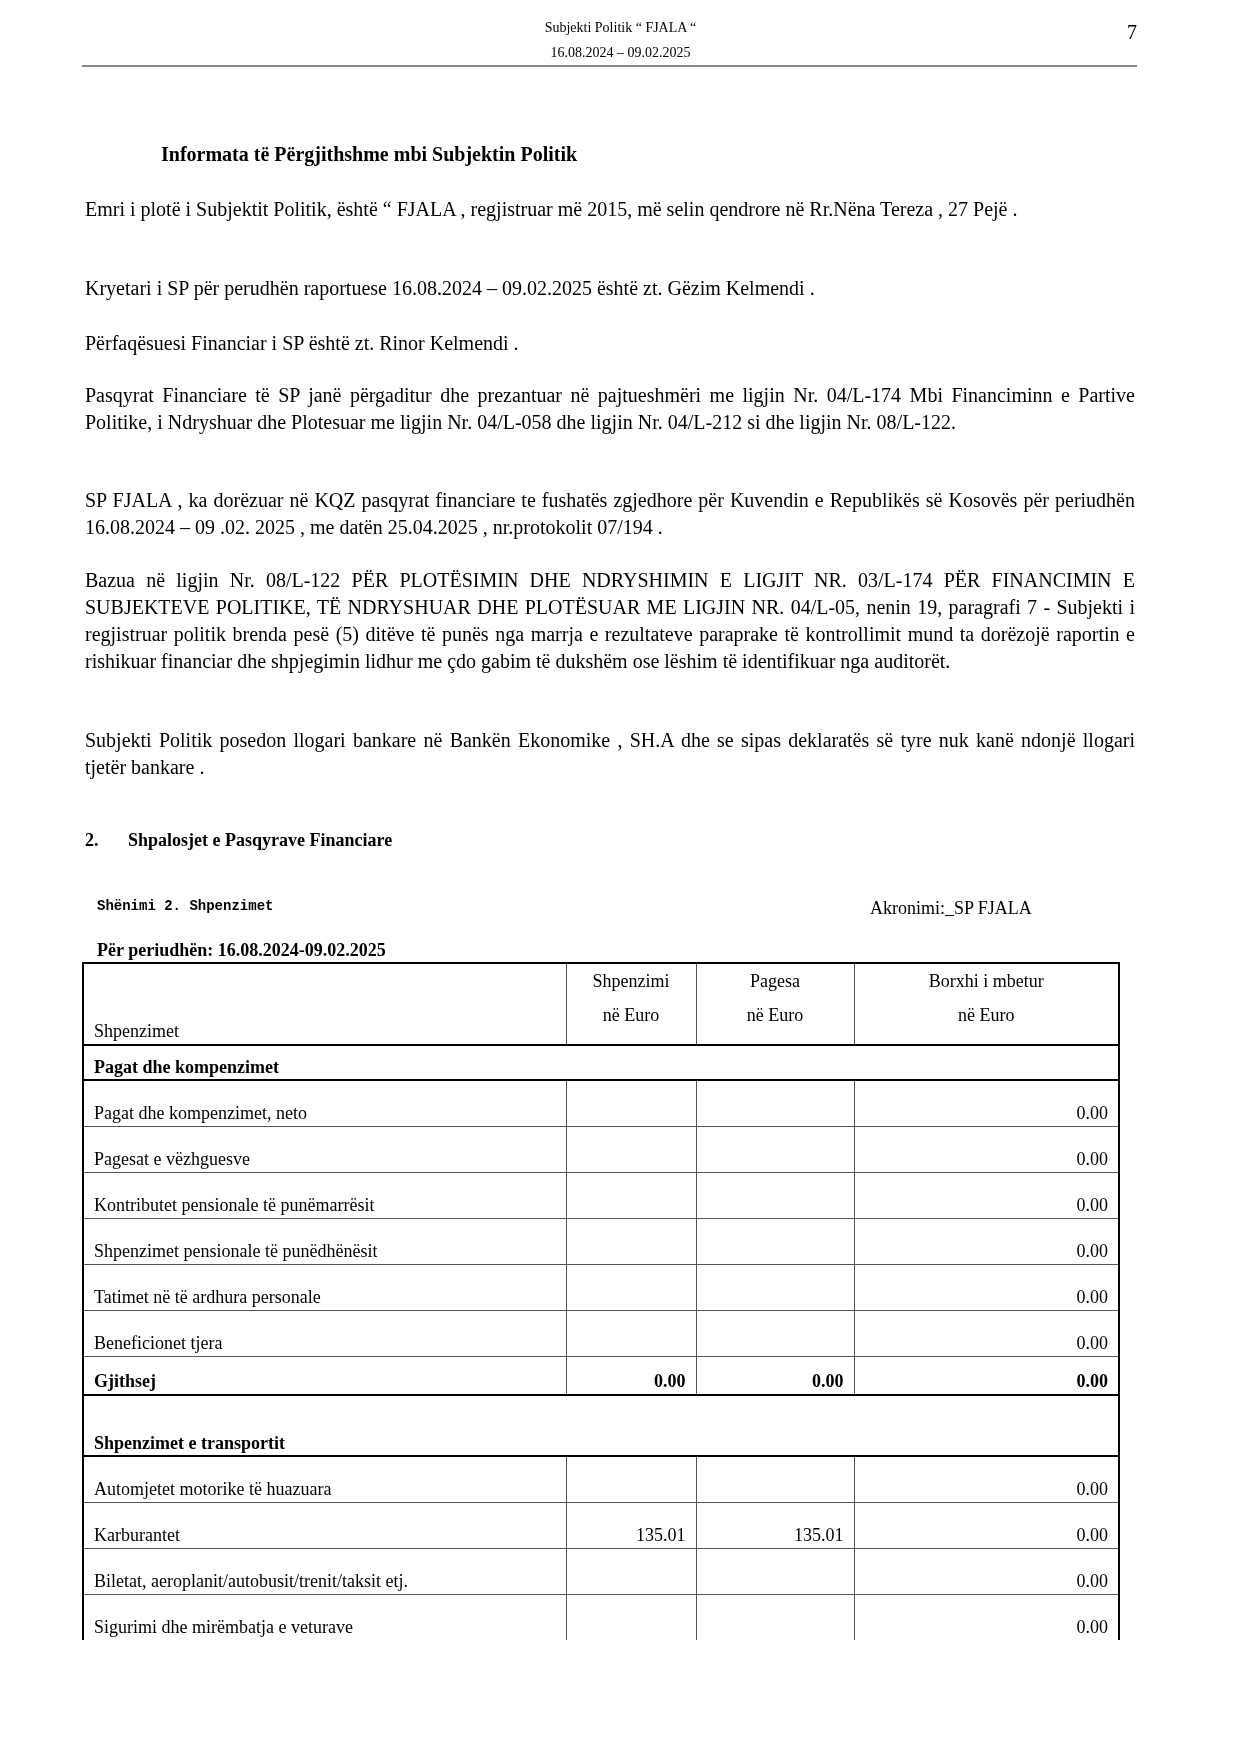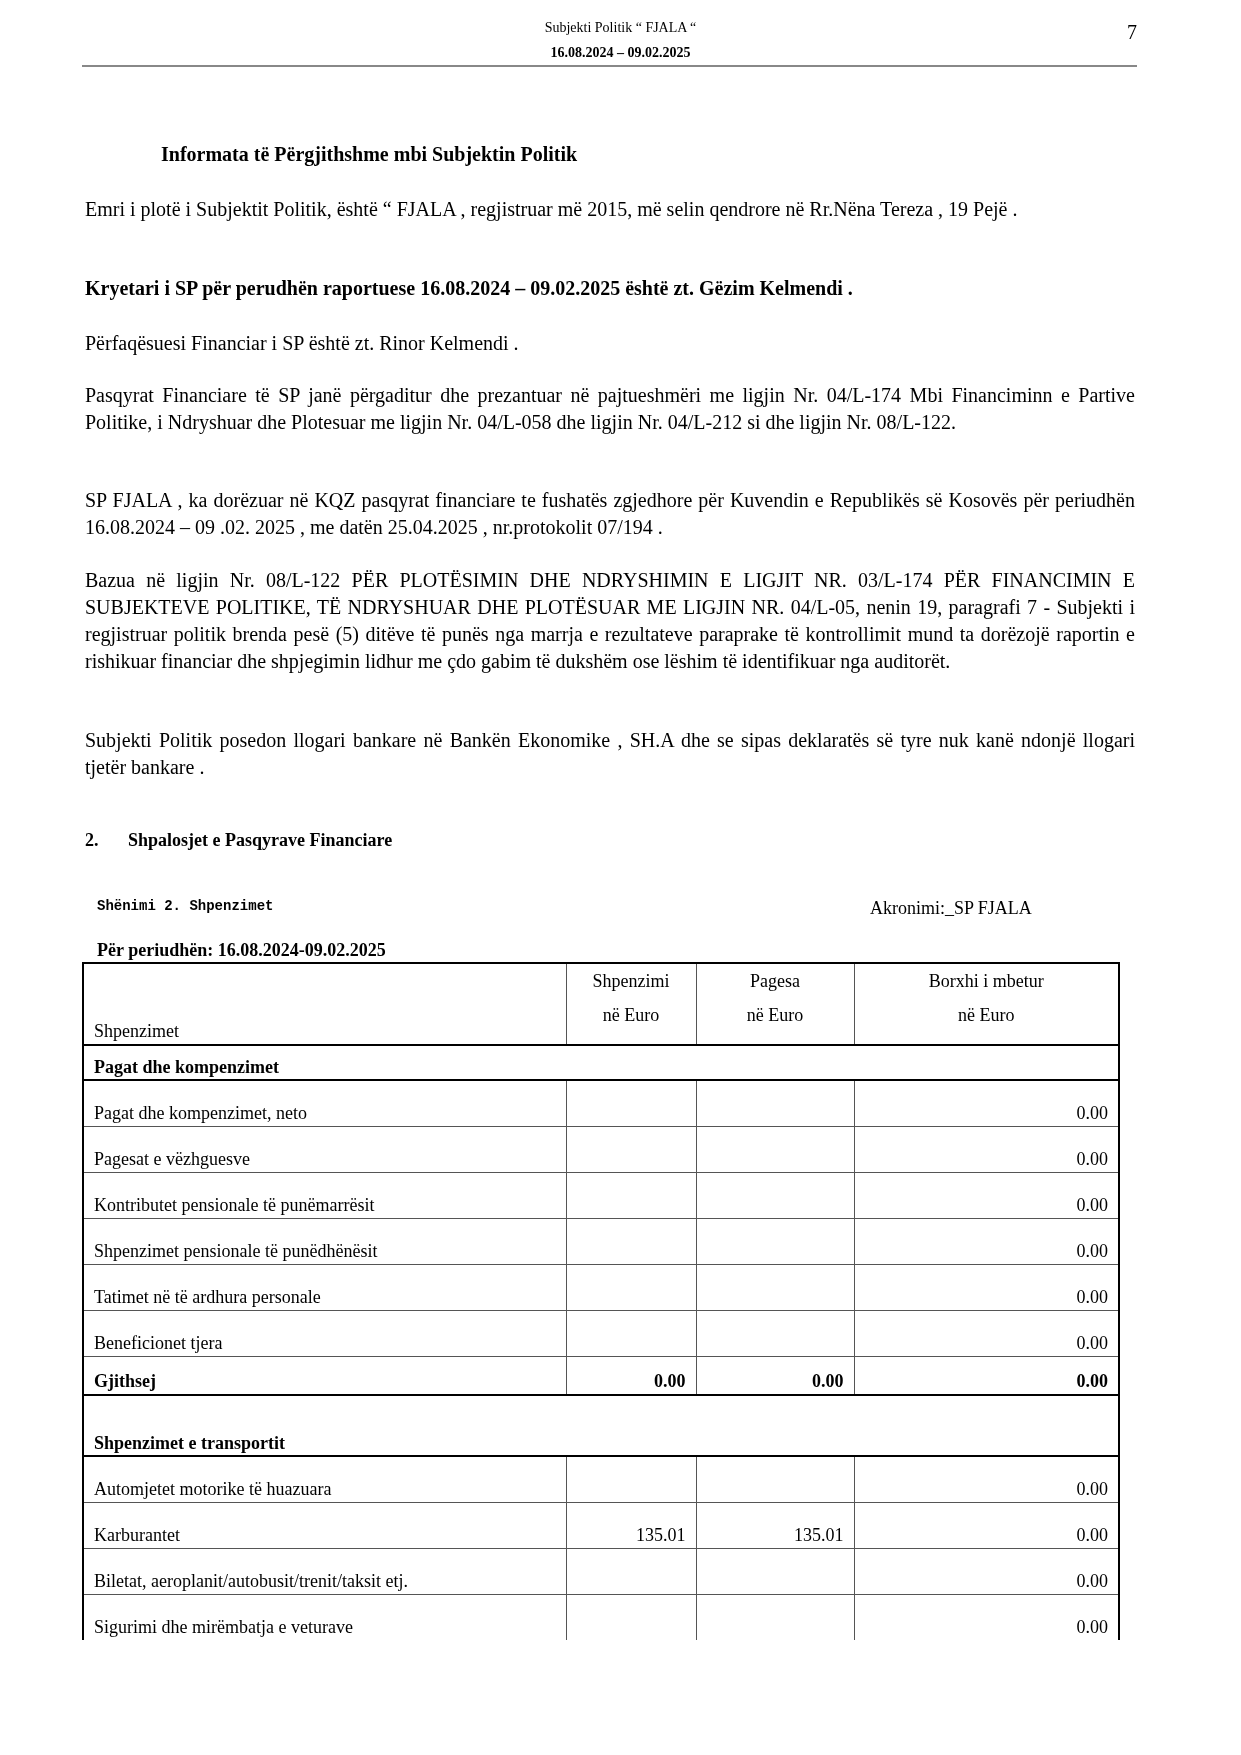--- a/index.html
+++ b/index.html
@@ -1,20 +1,20 @@
 <!DOCTYPE html>
 <html><head>
 <meta charset="utf-8">
 <style>
   html, body { margin: 0; padding: 0; background: #ffffff; }
   body { width: 1241px; height: 1755px; position: relative; overflow: hidden;
          font-family: "Liberation Serif", "DejaVu Serif", serif; color: #000; }
   .abs { position: absolute; }
   .hdr-title { left: 0; width: 1241px; top: 20px; text-align: center; font-size: 14px; }
-  .hdr-sub { left: 0; width: 1241px; top: 45px; text-align: center; font-size: 14px; font-weight: bold; }
+  .hdr-sub { left: 0; width: 1241px; top: 45px; text-align: center; font-size: 14px; font-weight: normal; }
   .page-num { left: 1127px; top: 21px; font-size: 20px; }
   .hdr-rule { left: 82px; top: 65px; width: 1055px; height: 2px; background: #888; }
   .heading { left: 161px; top: 143px; font-size: 20px; font-weight: bold; }
   .para { left: 85px; width: 1050px; font-size: 20px; line-height: 27px; text-align: justify; }
   .para.last-line-left { text-align-last: left; }
   .sec2 { left: 85px; top: 830px; font-size: 18px; font-weight: bold; }
   .sec2 .num { display: inline-block; width: 43px; }
   .note-title { left: 97px; top: 898px; font-size: 14px; font-weight: bold; font-family: Liberation Mono, monospace; }
   .acronym { left: 870px; top: 898px; font-size: 18px; }
   .period { left: 97px; top: 940px; font-size: 18px; font-weight: bold; }
@@ -41,22 +41,22 @@
 </style>
 </head>
 <body>
 
 <div class="abs hdr-title">Subjekti Politik “ FJALA “</div>
 <div class="abs hdr-sub">16.08.2024 – 09.02.2025</div>
 <div class="abs page-num">7</div>
 <div class="abs hdr-rule"></div>
 
 <div class="abs heading">Informata të Përgjithshme mbi Subjektin Politik</div>
-<div class="abs para last-line-left" style="top:196px;">Emri i plotë i Subjektit Politik, është “ FJALA , regjistruar më 2015, më selin qendrore në Rr.Nëna Tereza , 19 Pejë .</div>
-<div class="abs para last-line-left" style="top:275px;font-weight:bold;">Kryetari i SP për perudhën raportuese 16.08.2024 – 09.02.2025 është zt. Gëzim Kelmendi .</div>
+<div class="abs para last-line-left" style="top:196px;">Emri i plotë i Subjektit Politik, është “ FJALA , regjistruar më 2015, më selin qendrore në Rr.Nëna Tereza , 27 Pejë .</div>
+<div class="abs para last-line-left" style="top:275px;">Kryetari i SP për perudhën raportuese 16.08.2024 – 09.02.2025 është zt. Gëzim Kelmendi .</div>
 <div class="abs para last-line-left" style="top:330px;">Përfaqësuesi Financiar i SP është zt. Rinor Kelmendi .</div>
 <div class="abs para last-line-left" style="top:382px;">Pasqyrat Financiare të SP janë përgaditur dhe prezantuar në pajtueshmëri me ligjin Nr. 04/L-174 Mbi Financiminn e Partive Politike, i Ndryshuar dhe Plotesuar me ligjin Nr. 04/L-058 dhe ligjin Nr. 04/L-212 si dhe ligjin Nr. 08/L-122.</div>
 <div class="abs para last-line-left" style="top:487px;">SP FJALA , ka dorëzuar në KQZ pasqyrat financiare te fushatës zgjedhore për Kuvendin e Republikës së Kosovës për periudhën 16.08.2024 – 09 .02. 2025 , me datën 25.04.2025 , nr.protokolit 07/194 .</div>
 <div class="abs para last-line-left" style="top:567px;">Bazua në ligjin Nr. 08/L-122 PËR PLOTËSIMIN DHE NDRYSHIMIN E LIGJIT NR. 03/L-174 PËR FINANCIMIN E SUBJEKTEVE POLITIKE, TË NDRYSHUAR DHE PLOTËSUAR ME LIGJIN NR. 04/L-05, nenin 19, paragrafi 7 - Subjekti i regjistruar politik brenda pesë (5) ditëve të punës nga marrja e rezultateve paraprake të  kontrollimit mund ta dorëzojë raportin e rishikuar financiar dhe shpjegimin lidhur me çdo gabim të dukshëm ose lëshim të identifikuar nga auditorët.</div>
 <div class="abs para last-line-left" style="top:727px;">Subjekti Politik posedon llogari bankare në Bankën Ekonomike , SH.A dhe se sipas deklaratës së tyre nuk kanë ndonjë llogari tjetër bankare .</div>
 
 <div class="abs sec2">
   <span class="num">2.</span><span>Shpalosjet e Pasqyrave Financiare</span>
 </div>
 <div class="abs note-title">Shënimi 2. Shpenzimet</div>

